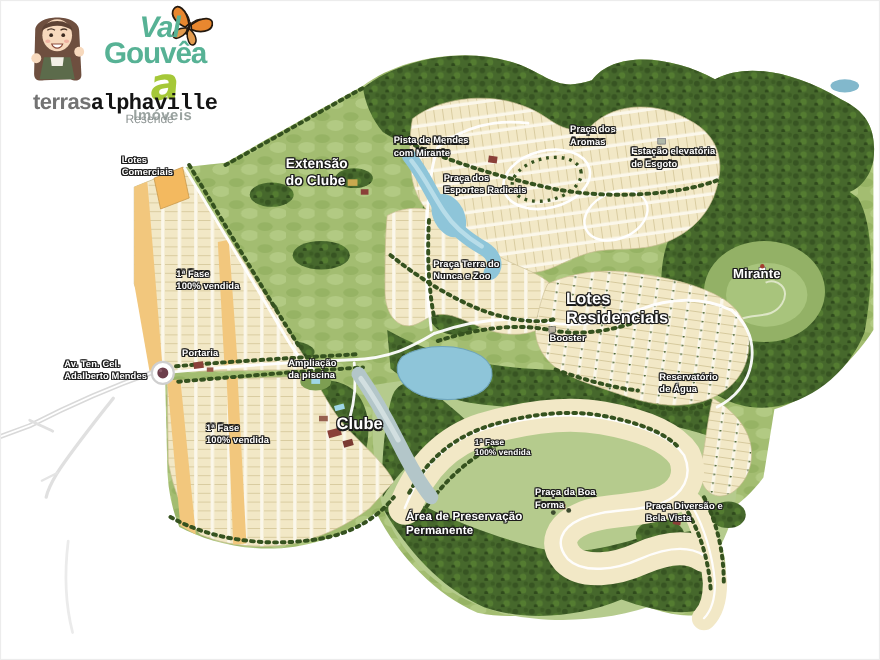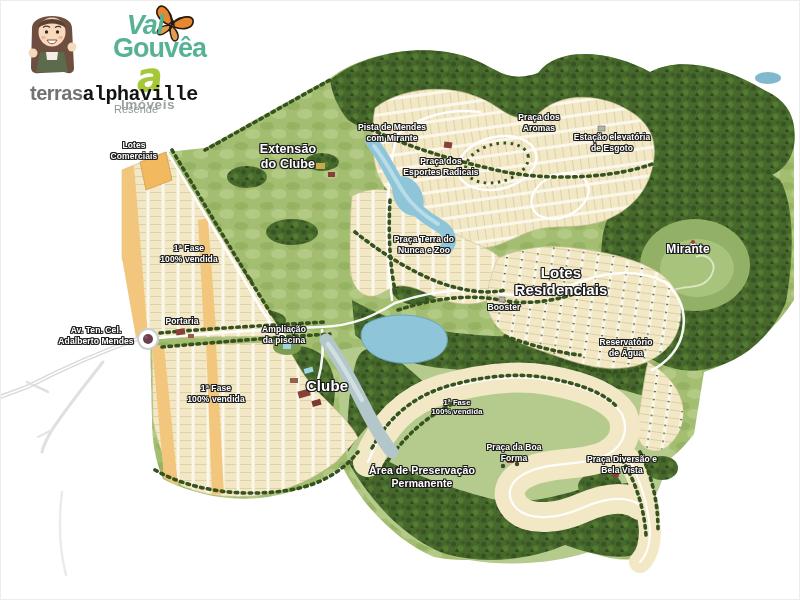--- a/index.html
+++ b/index.html
@@ -2,34 +2,34 @@
 <html><head>
 <meta charset="utf-8">
 <style>
   html,body{margin:0;padding:0;}
   body{width:800px;height:600px;background:#ffffff;position:relative;overflow:hidden;
        font-family:"Liberation Sans",sans-serif;}
   .frame{position:absolute;inset:0;border:1px solid #ececec;pointer-events:none;z-index:50;}
   #map-art{position:absolute;left:0;top:0;z-index:1;}
   
   .map-label{position:absolute;transform:translate(-50%,-50%);z-index:10;
-    color:#fff;font-weight:bold;font-size:8.5px;line-height:1.25;text-align:center;
+    color:#fff;font-weight:bold;font-size:8.5px;line-height:1.25;
     white-space:pre-line;letter-spacing:.1px;
     text-shadow:-1px -1px 0 #1c1c1c,1px -1px 0 #1c1c1c,-1px 1px 0 #1c1c1c,1px 1px 0 #1c1c1c,
                  0 -1px 0 #1c1c1c,0 1px 0 #1c1c1c,-1px 0 0 #1c1c1c,1px 0 0 #1c1c1c;}
   .map-label.xs{font-size:7.5px;}
   .map-label.md{font-size:12.5px;line-height:1.2;}
   .map-label.md2{font-size:12px;margin-top:15px;}
   .map-label.md3{font-size:10.5px;}
   .map-label.lg{font-size:15px;line-height:1.15;}
   
   .brand{position:absolute;left:18px;top:2px;width:200px;height:120px;z-index:20;}
   .brand .val{position:absolute;left:72px;top:8px;width:110px;text-align:center;
     color:#57b295;font-weight:bold;font-size:27px;letter-spacing:-1px;font-style:italic;}
-  .brand .gouvea{position:absolute;left:58px;top:31px;width:130px;text-align:right;
+  .brand .gouvea{position:absolute;left:58px;top:31px;width:130px;text-align:center;
     color:#57b295;font-weight:bold;font-size:27px;letter-spacing:-1px;}
   .brand .imoveis{position:absolute;left:90px;top:55px;width:80px;text-align:center;
     color:#9aa3a0;font-size:13.5px;font-weight:bold;letter-spacing:.5px;margin-top:40px;}
   .brand .green-a{position:absolute;left:118px;top:52px;color:#a5c838;font-size:40px;
     font-weight:bold;font-style:italic;transform:rotate(-6deg);
     font-family:"DejaVu Sans",sans-serif;}
   .brand .terras-line{position:absolute;left:12px;top:80px;font-size:20px;letter-spacing:-.5px;}
   .brand .terras-line .terras{color:#737373;font-weight:bold;}
   .brand .terras-line .alpha{color:#141414;font-weight:bold;font-family:Liberation Mono, monospace;}
   .brand .resende{position:absolute;left:96px;top:101px;color:#8f9695;font-size:11px;}
@@ -243,21 +243,21 @@
 de Esgoto</div>
 <div class="map-label" style="left:441px;top:167px">Praça dos
 Esportes Radicais</div>
 <div class="map-label" style="left:424px;top:245px">Praça Terra do
 Nunca e Zoo</div>
 <div class="map-label md2" style="left:688px;top:234px">Mirante</div>
 <div class="map-label" style="left:189px;top:254px">1ª Fase
 100% vendida</div>
 <div class="map-label lg" style="left:561px;top:281px">Lotes
 Residenciais</div>
-<div class="map-label" style="left:504px;top:307px">Booster</div>
+<div class="map-label" style="left:516px;top:307px">Booster</div>
 <div class="map-label" style="left:96px;top:336px">Av. Ten. Cel.
 Adalberto Mendes</div>
 <div class="map-label" style="left:182px;top:321px">Portaria</div>
 <div class="map-label" style="left:284px;top:335px">Ampliação
 da piscina</div>
 <div class="map-label" style="left:216px;top:394px">1ª Fase
 100% vendida</div>
 <div class="map-label lg" style="left:327px;top:386px">Clube</div>
 <div class="map-label xs" style="left:457px;top:407px">1ª Fase
 100% vendida</div>

